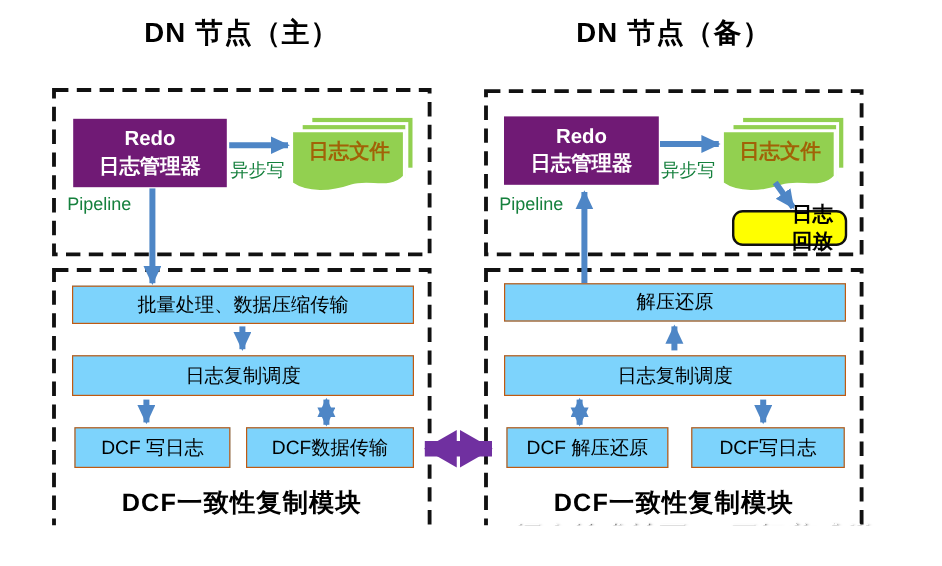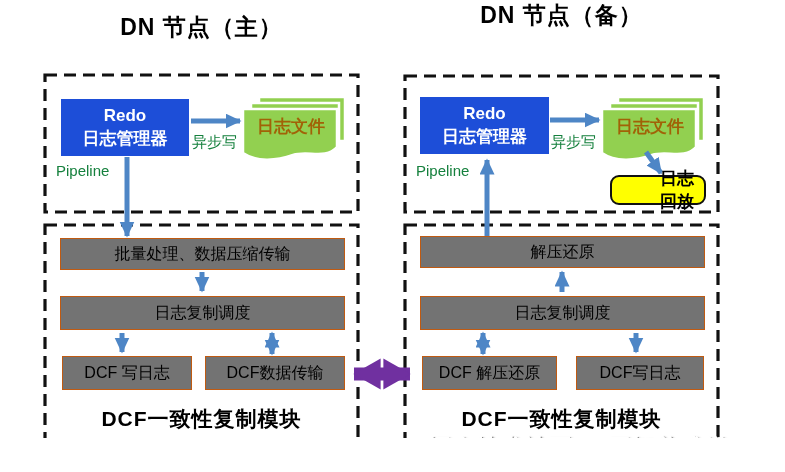--- a/index.html
+++ b/index.html
@@ -4,25 +4,25 @@
 <style>
   html,body{margin:0;padding:0;background:#fff;}
   #stage{
     position:relative;width:785px;height:438px;background:#fff;overflow:hidden;
     font-family:"Liberation Sans","DejaVu Sans",sans-serif;
   }
   #diagram-svg{position:absolute;left:0;top:0;width:785px;height:472px;}
   .abs{position:absolute;}
   .node-title{width:313px;text-align:center;font-size:23px;font-weight:700;color:#000;letter-spacing:1px;}
   .redo-box{
-    background:#1d4ed8;color:#fff;font-weight:700;font-size:17px;line-height:1.3;
+    background:#701a75;color:#fff;font-weight:700;font-size:17px;line-height:1.3;
     display:flex;flex-direction:column;align-items:center;justify-content:center;text-align:center;
   }
   .proc-box{
-    background:#737373;border:1.5px solid #C05A11;color:#000;font-size:16px;
+    background:#7dd3fc;border:1.5px solid #C05A11;color:#000;font-size:16px;
     display:flex;align-items:center;justify-content:center;text-align:center;box-sizing:border-box;
   }
   .replay-box{
     background:#FFFF00;border:2px solid #111;border-radius:9px;color:#000;font-size:17px;font-weight:700;
     display:flex;align-items:center;justify-content:center;box-sizing:border-box;padding-left:48px;
   }
   .file-label{width:90px;text-align:center;font-size:17px;font-weight:700;color:#a16207;}
   .small-label{font-size:15px;color:#15803d;}
   .module-label{width:313px;text-align:center;font-size:21px;font-weight:700;color:#000;letter-spacing:1px;}
   .wm-big{
@@ -76,21 +76,21 @@
     <line x1="487" y1="236" x2="487" y2="160" stroke="#4E86C6" stroke-width="5" marker-end="url(#mb)"></line>
     <line x1="646" y1="152" x2="661" y2="173" stroke="#4E86C6" stroke-width="5" marker-end="url(#mb)"></line>
     <line x1="562" y1="292" x2="562" y2="272" stroke="#4E86C6" stroke-width="5" marker-end="url(#mb)"></line>
     <line x1="483" y1="333" x2="483" y2="354" stroke="#4E86C6" stroke-width="5" marker-start="url(#mb)" marker-end="url(#mb)"></line>
     <line x1="636" y1="333" x2="636" y2="352" stroke="#4E86C6" stroke-width="5" marker-end="url(#mb)"></line>
 
     <line x1="354" y1="374" x2="410" y2="374" stroke="#7030A0" stroke-width="13" marker-start="url(#mp)" marker-end="url(#mp)"></line>
   </svg>
 
   <div class="abs node-title" style="left:45px;top:12px;">DN 节点（主）</div>
-  <div class="abs node-title" style="left:405px;top:0;">DN 节点（备）</div>
+  <div class="abs node-title" style="left:405px;top:12px;">DN 节点（备）</div>
 
   <div class="abs redo-box" style="left:61px;top:99px;width:128px;height:57px;">
     <span>Redo</span>
     <span>日志管理器</span>
   </div>
   <div class="abs small-label" style="left:192px;top:133px;">异步写</div>
   <div class="abs file-label" style="left:246px;top:115px;">日志文件</div>
   <div class="abs small-label" style="left:56px;top:162px;">Pipeline</div>
 
   <div class="abs redo-box" style="left:420px;top:97px;width:129px;height:57px;">

